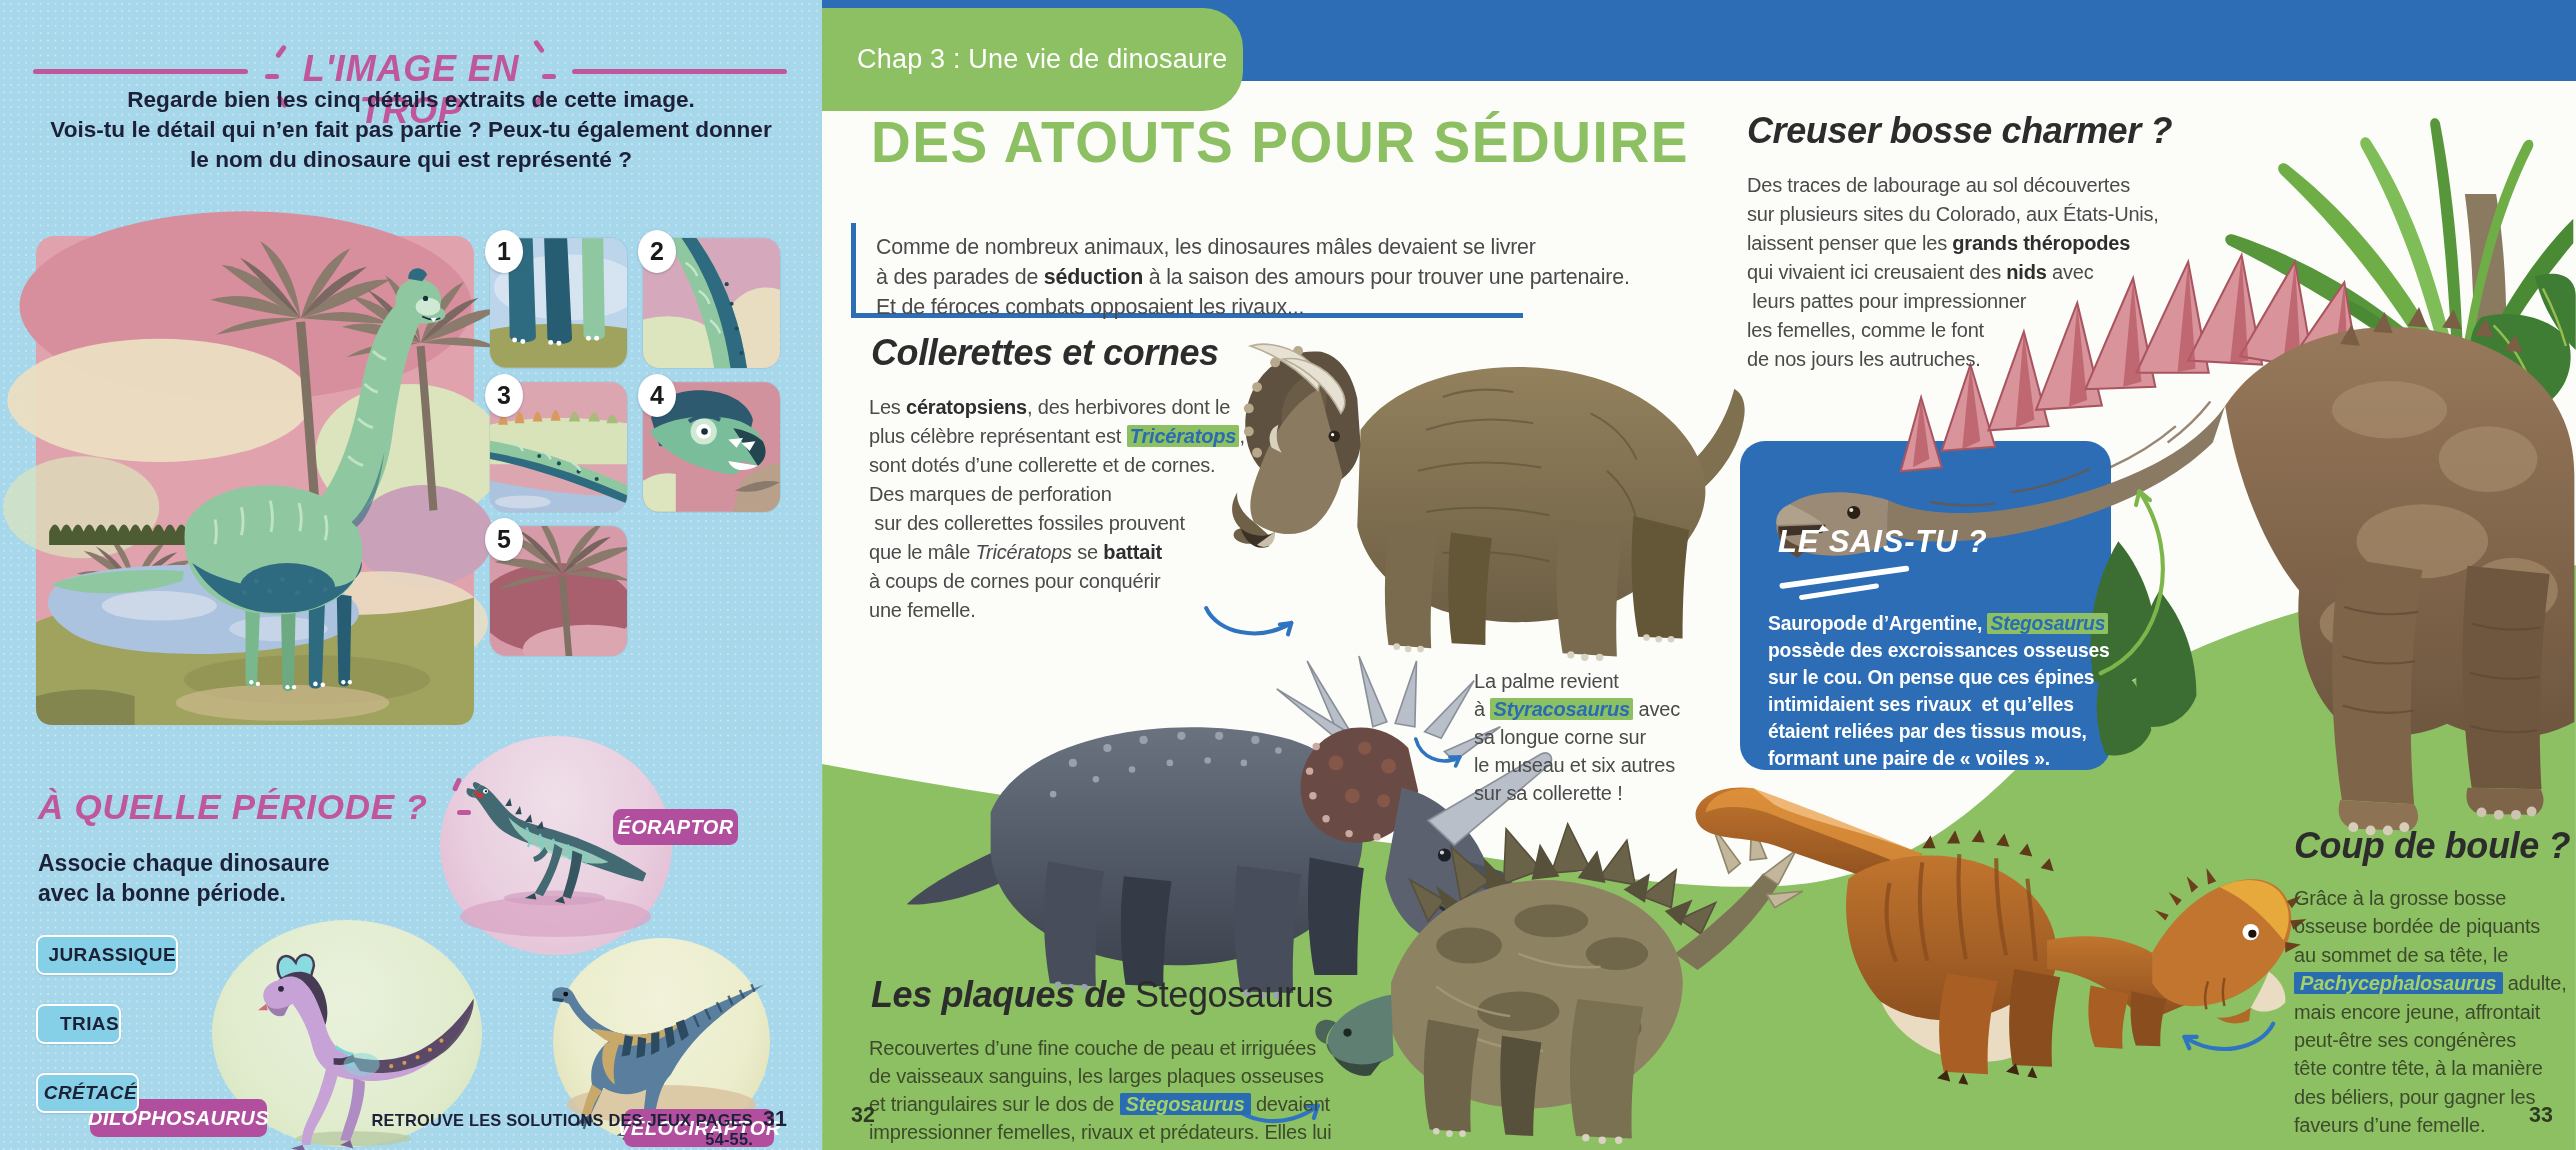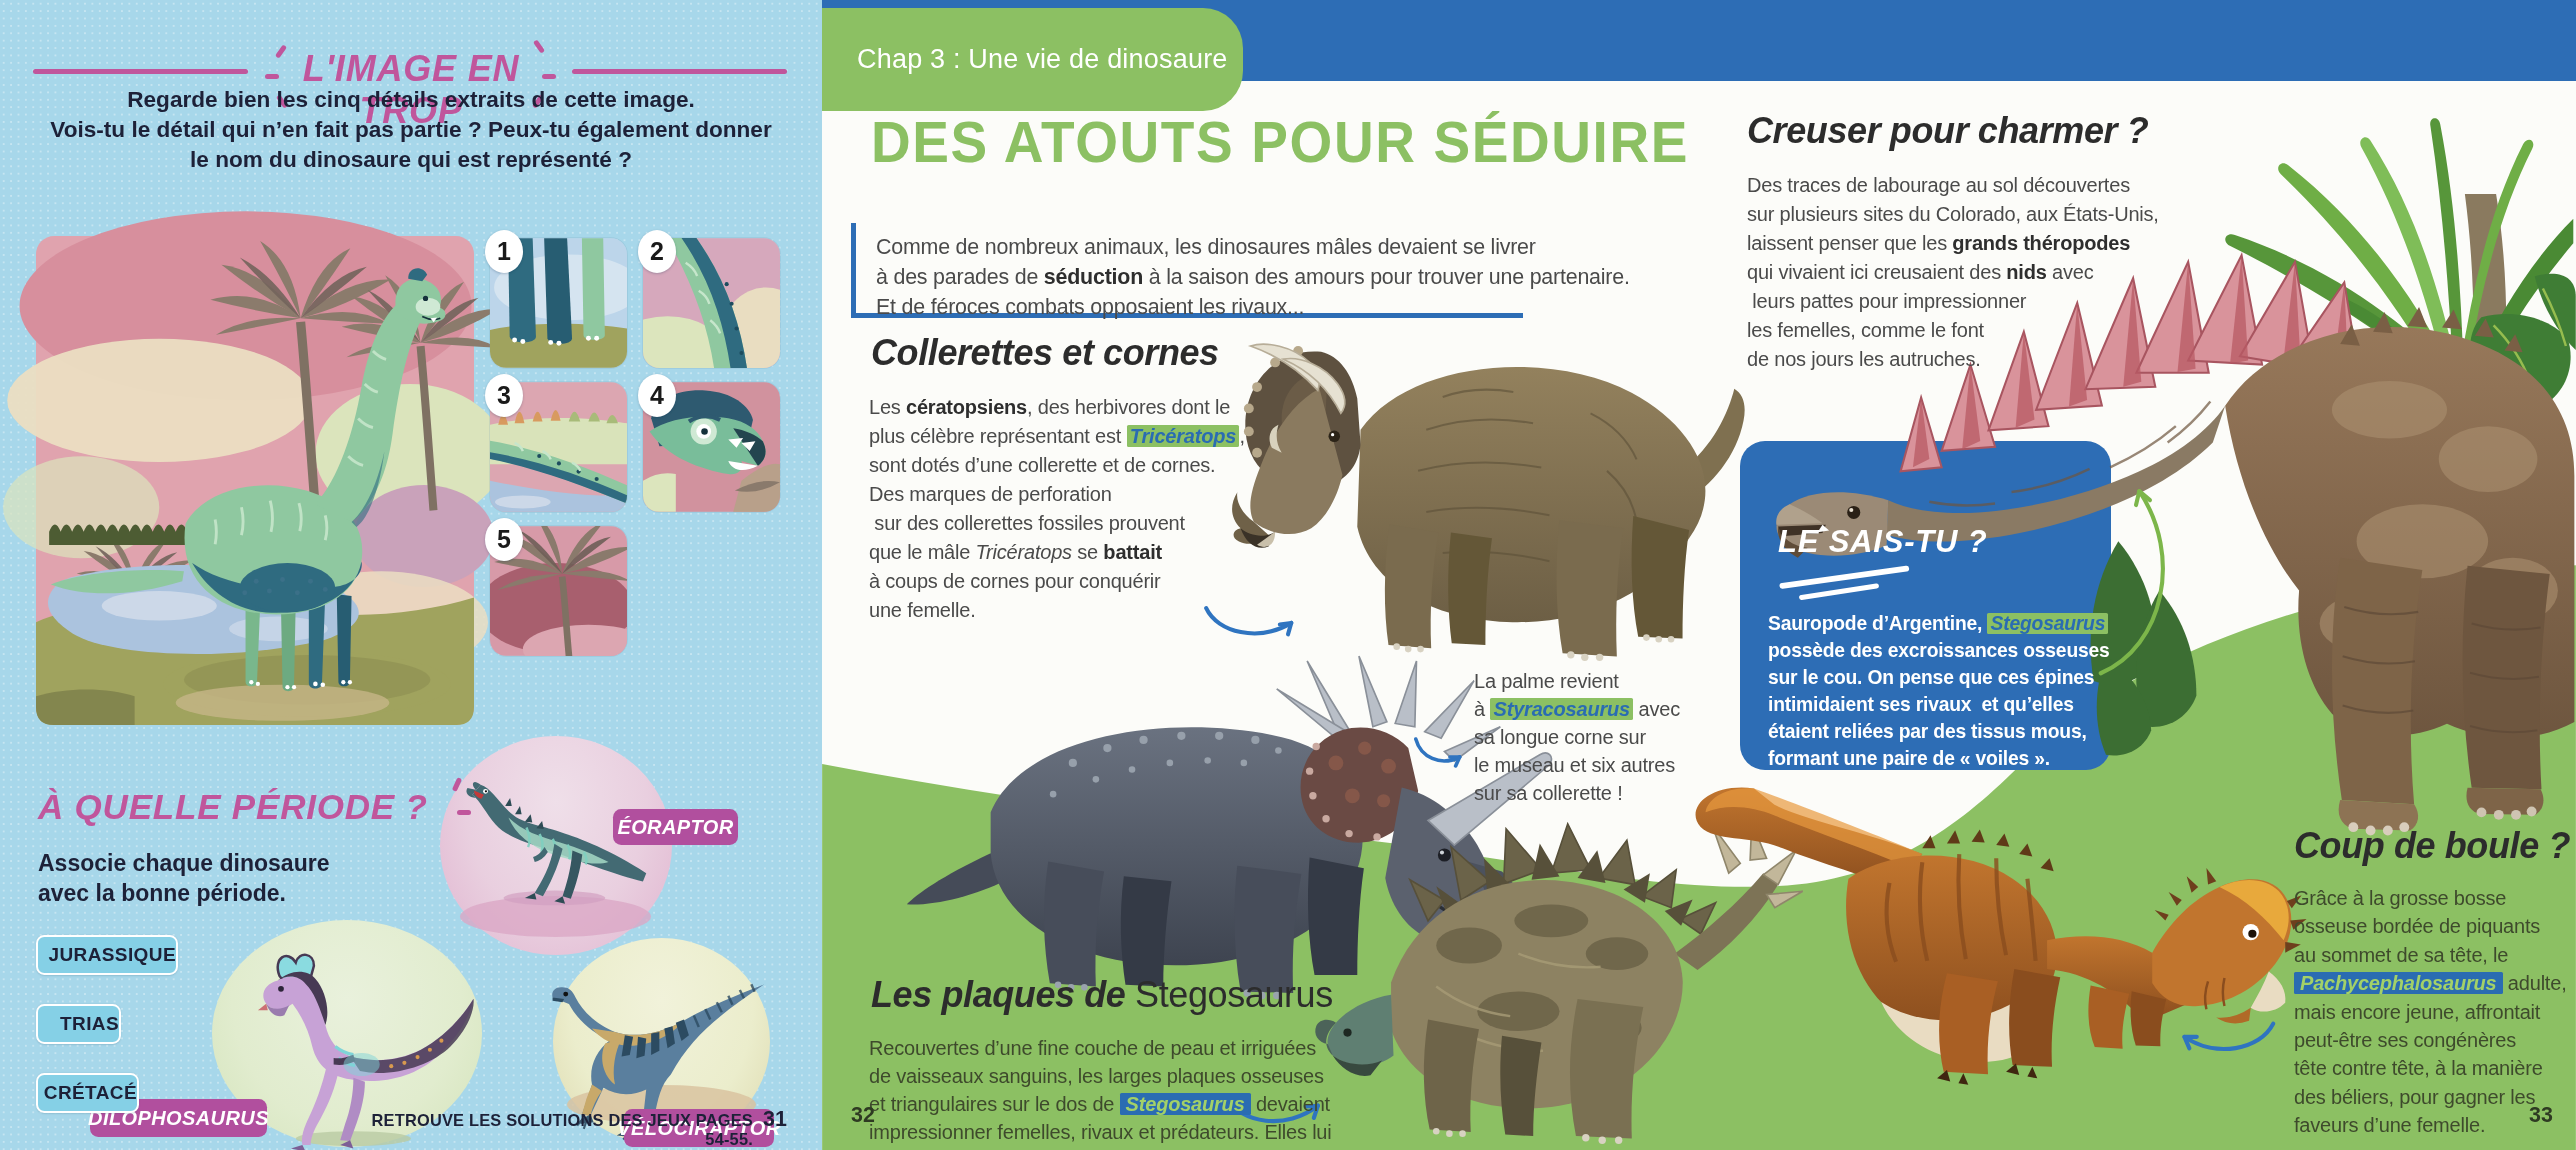--- a/index.html
+++ b/index.html
@@ -393,21 +393,21 @@
     <div class="abs pink-mark" style="left:457px;top:810px;"></div>
     <div class="abs dark-bold pre" style="left:38px;top:848px;font-size:23px;line-height:30px;">Associe chaque dinosaure
 avec la bonne période.</div>
 
     <div class="abs chip" style="left:36px;top:935px;width:138px;height:36px;">
         <span>JURASSIQUE</span>
       </div>
     <div class="abs chip" style="left:36px;top:1004px;width:81px;height:36px;">
         <span>TRIAS</span>
       </div>
-    <div class="abs chip" style="left:36px;top:1073px;width:99px;height:36px;">
+    <div class="abs chip" style="left:36px;top:1073px;width:99px;height:36px;font-style:italic;">
         <span>CRÉTACÉ</span>
       </div>
 
     <div class="abs" style="left:370px;top:1111px;width:383px;text-align:right;font-size:16.4px;font-weight:800;color:#1d2138;letter-spacing:0.2px;">RETROUVE LES SOLUTIONS DES JEUX PAGES 54-55.</div>
     <div class="abs" style="left:763px;top:1107px;font-size:21.4px;font-weight:800;color:#1d2138;">31</div>
   </div>
 
   <div class="abs page-right"></div>
 
   <svg class="abs" style="left:822px;top:0;" width="1754" height="1150" viewBox="0 0 2135 1400">
@@ -804,21 +804,21 @@
   <div class="abs sec-title" style="left:871px;top:332px;">Collerettes et cornes</div>
   <div class="abs body-txt pre" style="left:869px;top:393px;"><span>Les </span><span class="seg-b">cératopsiens</span><span>, des herbivores dont le
 plus célèbre représentant est </span><span class="seg-hg">Tricératops</span><span>,
 sont dotés d’une collerette et de cornes.
 Des marques de perforation
  sur des collerettes fossiles prouvent
 que le mâle </span><span class="seg-i">Tricératops</span><span> se </span><span class="seg-b">battait</span><span>
 à coups de cornes pour conquérir
 une femelle.</span></div>
 
-  <div class="abs sec-title" style="left:1747px;top:110px;">Creuser pour charmer ?</div>
+  <div class="abs sec-title" style="left:1747px;top:110px;">Creuser bosse charmer ?</div>
   <div class="abs body-txt pre" style="left:1747px;top:171px;"><span>Des traces de labourage au sol découvertes
 sur plusieurs sites du Colorado, aux États-Unis,
 laissent penser que les </span><span class="seg-b">grands théropodes</span><span>
 qui vivaient ici creusaient des </span><span class="seg-b">nids</span><span> avec
  leurs pattes pour impressionner
 les femelles, comme le font
 de nos jours les autruches.</span></div>
 
   <div class="abs body-txt pre" style="left:1474px;top:667px;line-height:28px;"><span>La palme revient
 à </span><span class="seg-hg">Styracosaurus</span><span> avec

